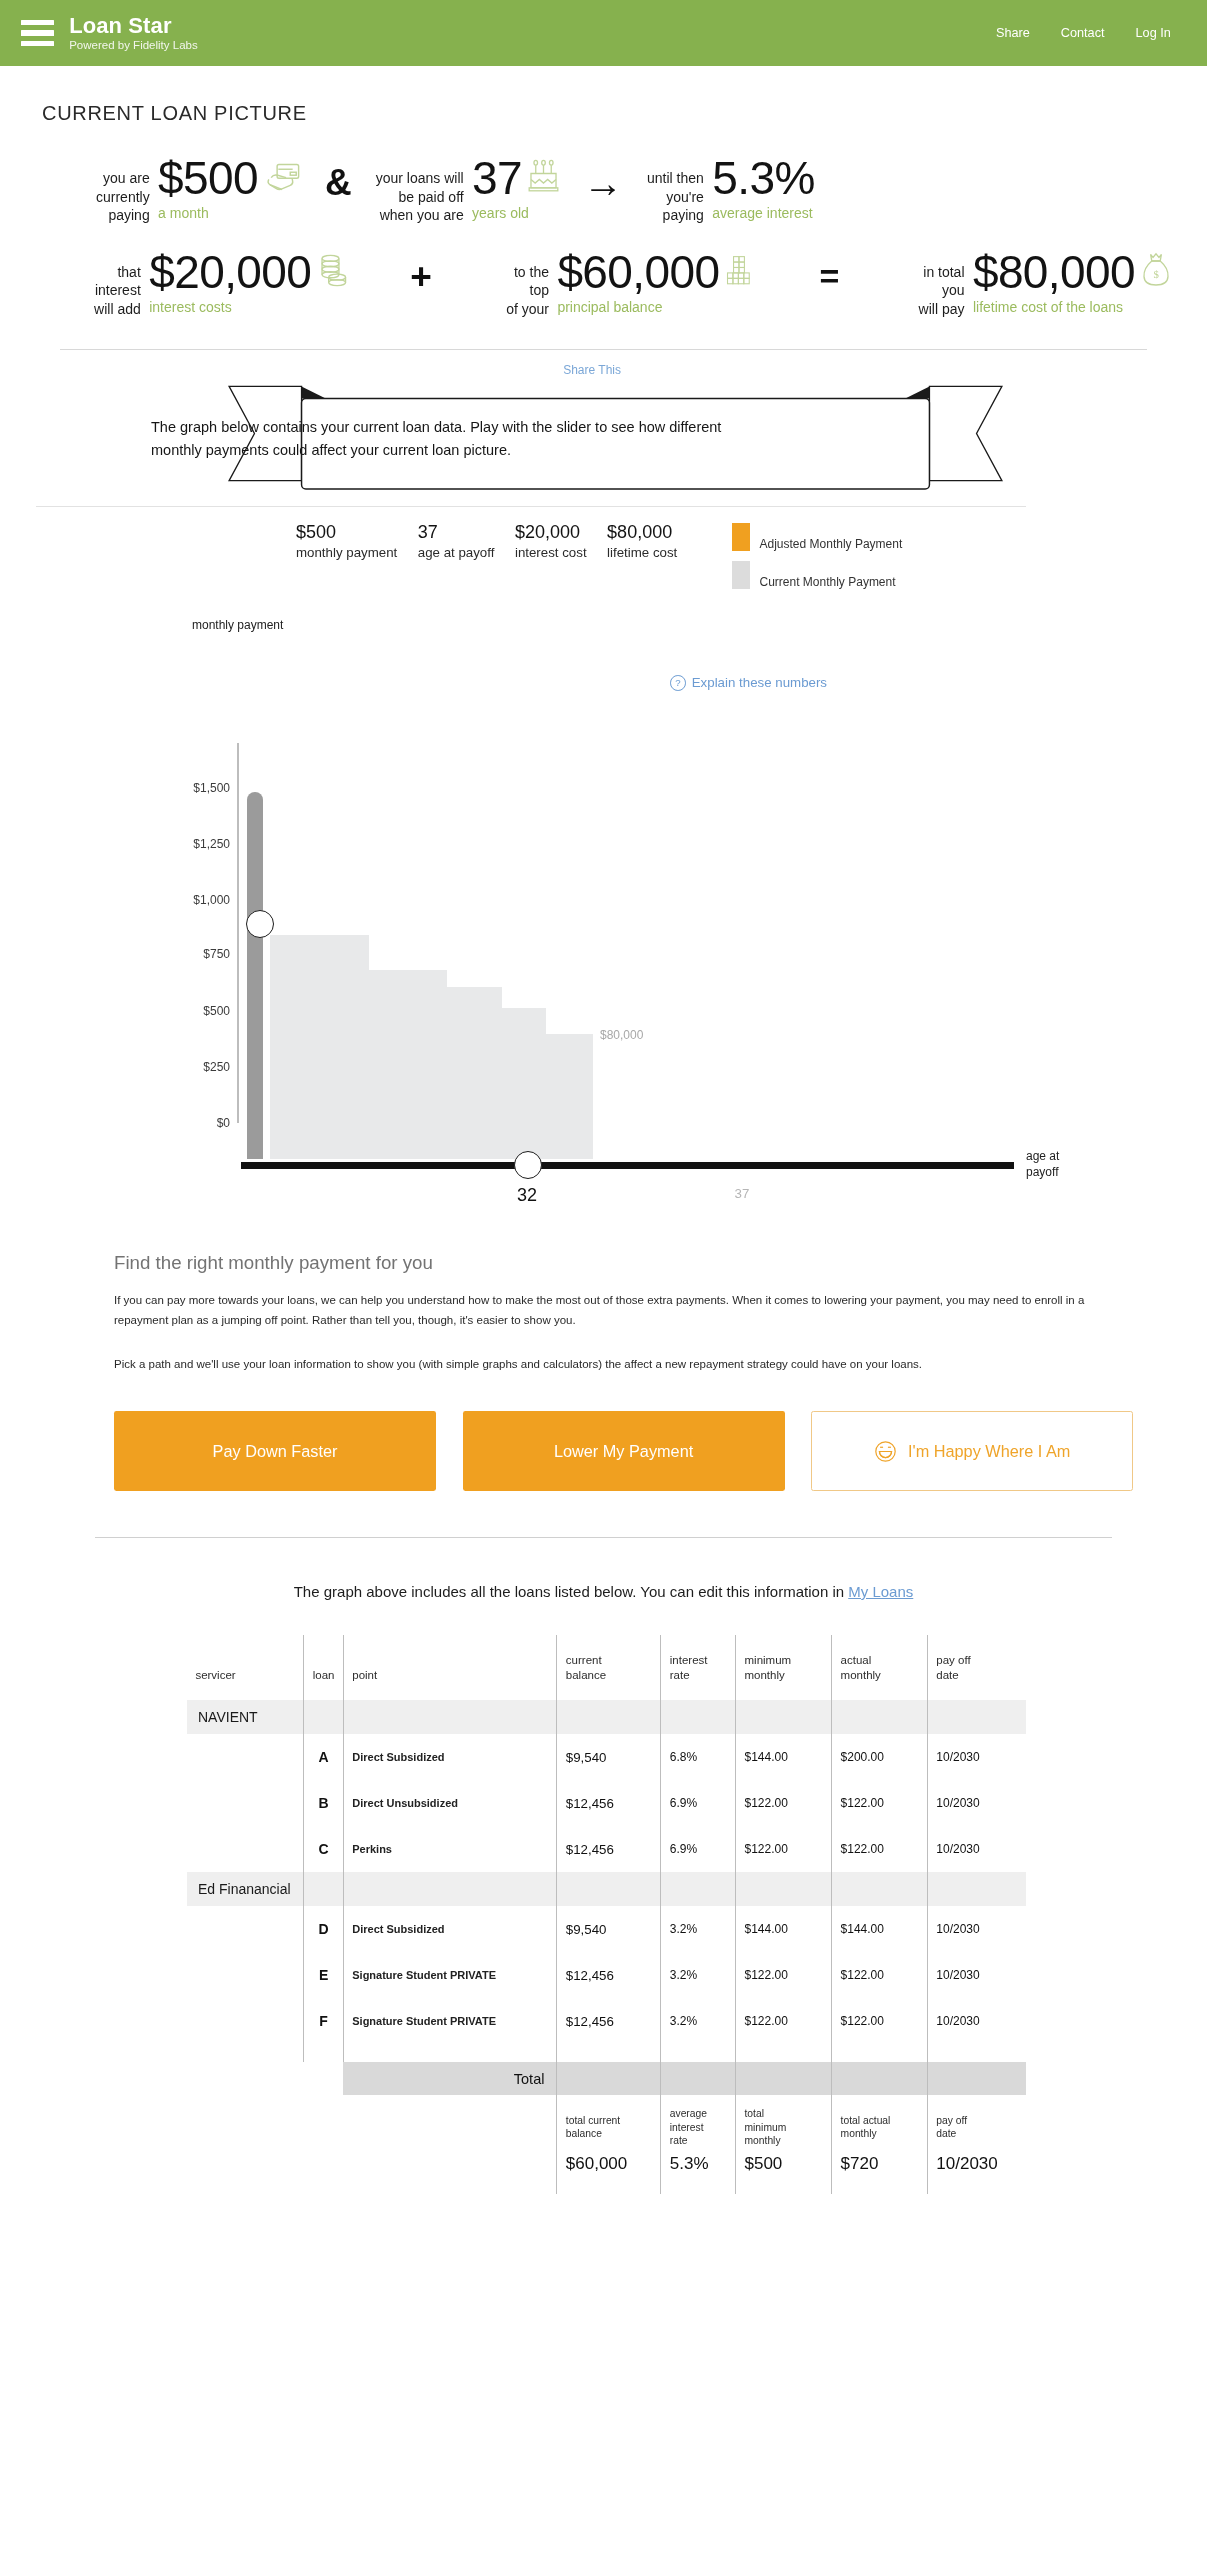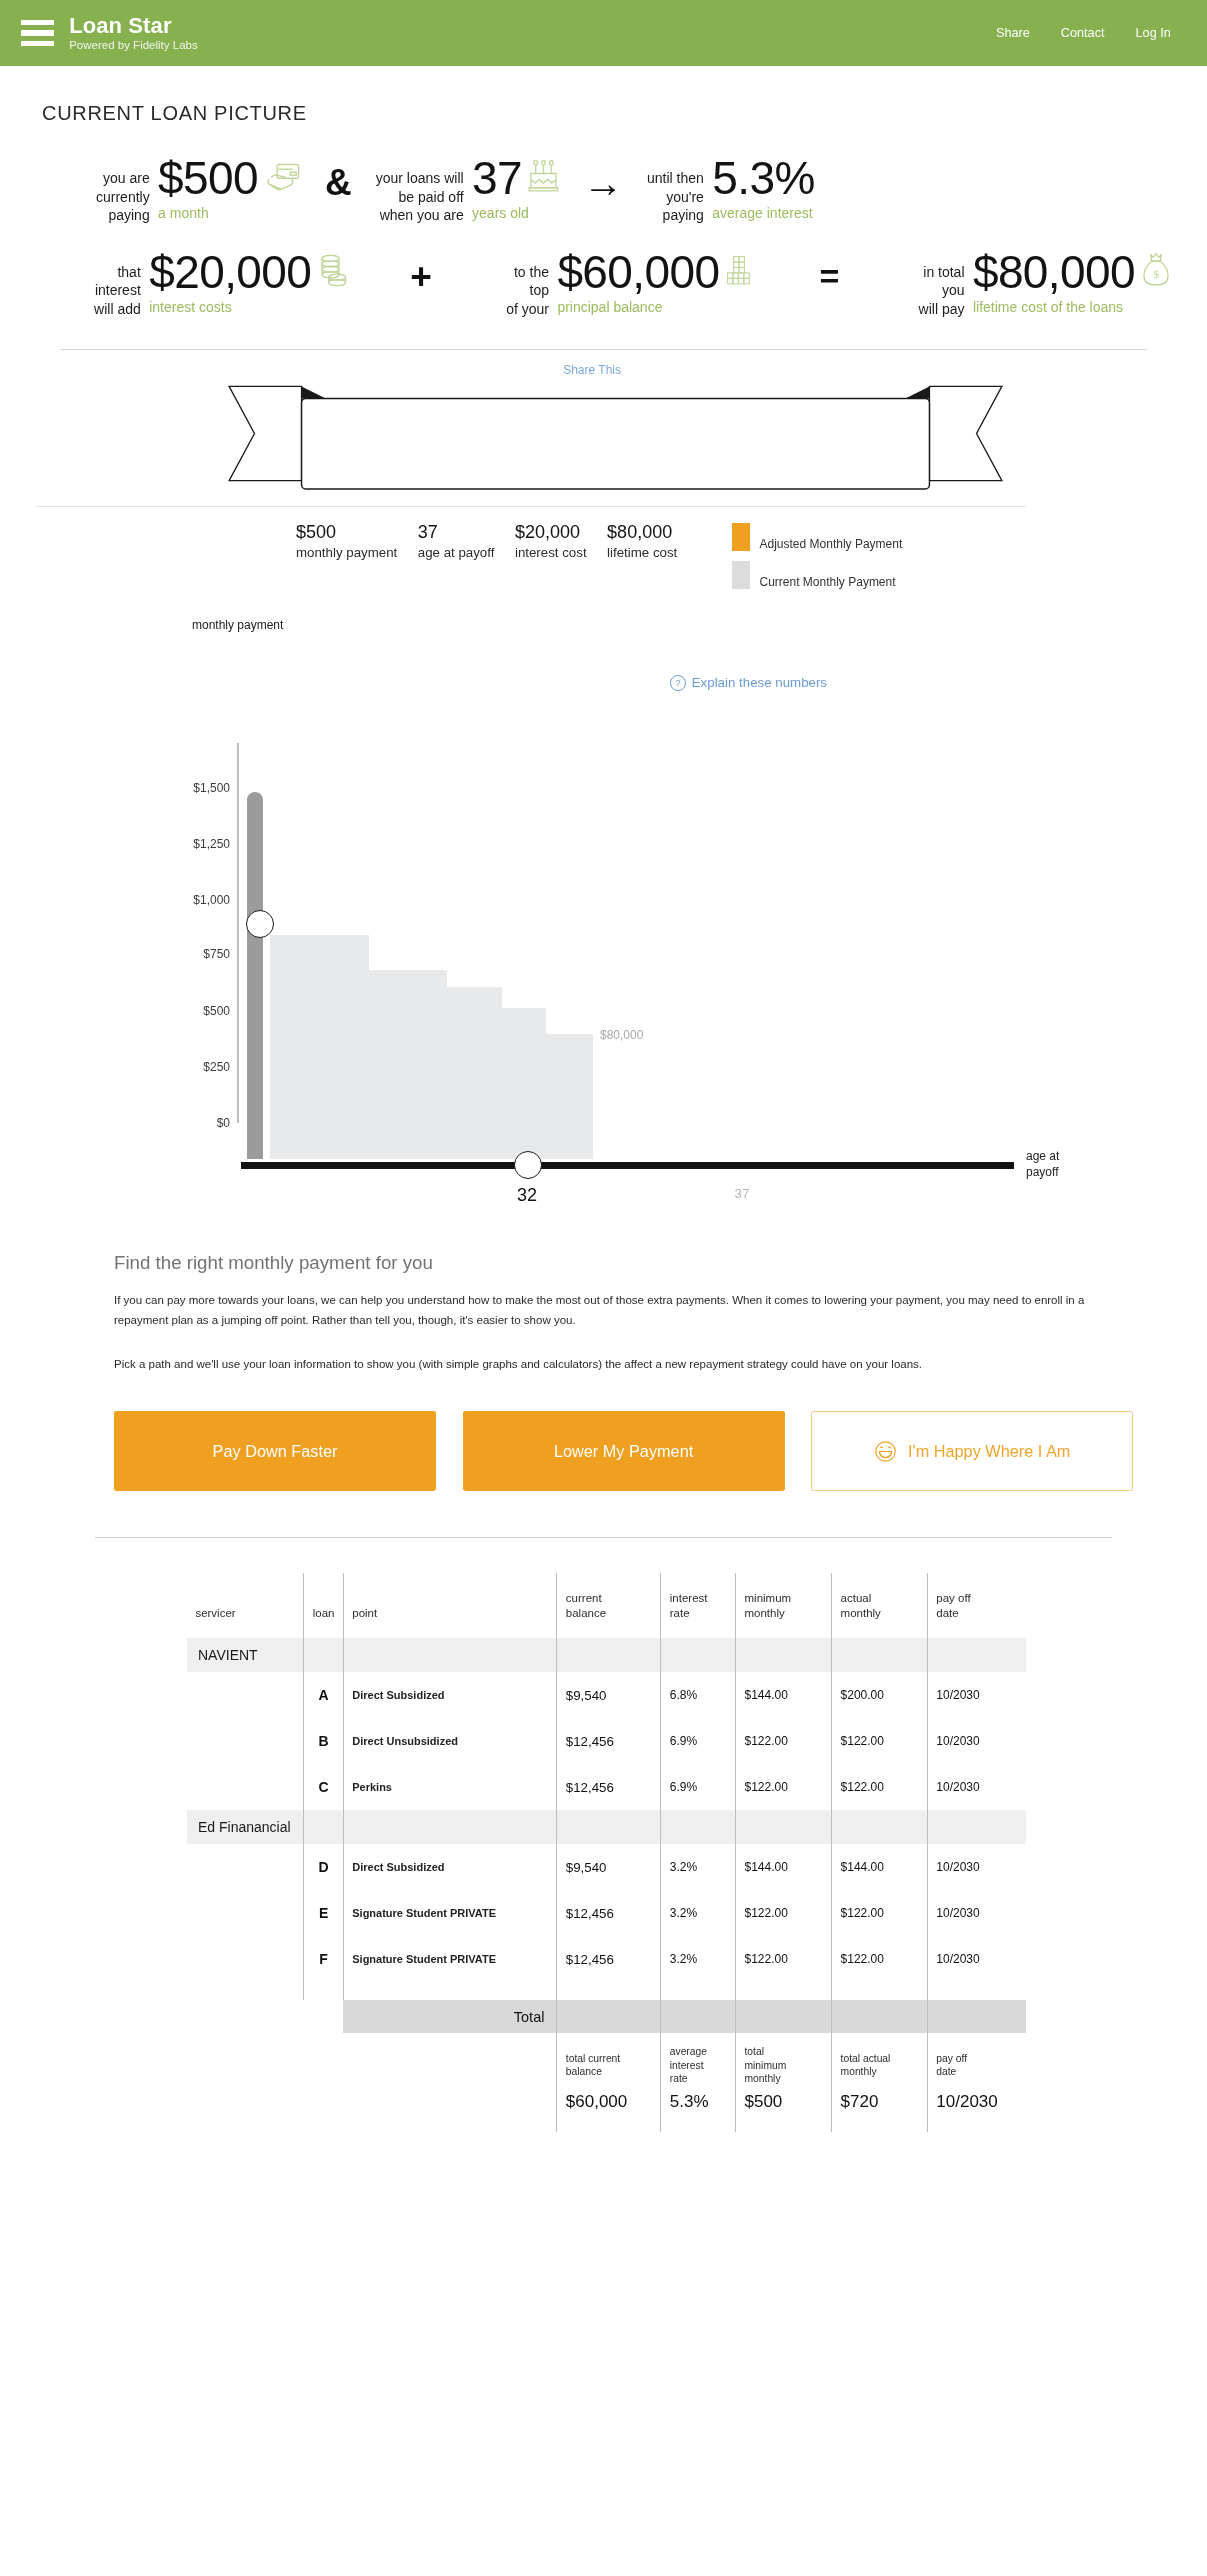--- a/index.html
+++ b/index.html
@@ -440,20 +440,21 @@
           <path d="M30 22 L150 22 L150 178 L30 178 L72 100 Z"></path>
           <path d="M1310 22 L1190 22 L1190 178 L1310 178 L1268 100 Z"></path>
         </g>
         <g fill="#1a1a1a">
           <path d="M150 22 L190 42 L150 42 Z"></path>
           <path d="M1190 22 L1150 42 L1190 42 Z"></path>
         </g>
         <rect x="150" y="42" width="1040" height="150" rx="7" fill="#ffffff" stroke="#1a1a1a" stroke-width="2.4"></rect>
       </svg>
     </div>
+    <div class="ribbon-text" style="position:absolute;left:115px;top:43px;width:579px;">The graph below contains your current loan data. Play with the slider to see how different monthly payments could affect your current loan picture.</div>
   </div>
 
   <div class="ministats-wrap">
     <div class="ministats">
       <div class="ministat">
         <div class="ministat-v">$500</div>
         <div class="ministat-l">monthly payment</div>
       </div>
       <div class="ministat">
         <div class="ministat-v">37</div>
@@ -540,20 +541,23 @@
           <path d="M9 19 h20 a10 10 0 0 1 -20 0 z"></path>
         </g>
           </svg>
       </span>
       <span>I'm Happy  Where I Am</span>
     </div>
   </div>
 
   <div class="hr2"></div>
 
+  <div class="table-intro">
+    <span>The graph above includes all the loans listed below. You can edit this information in </span><a href="#">My Loans</a>
+  </div>
 
   <div class="tablewrap">
     <table class="loans">
       <thead>
         <tr>
           <th class="c-serv">servicer</th>
           <th class="c-loan vb">loan</th>
           <th class="c-type vb">point</th>
           <th class="c-bal vb">current
 balance</th>

